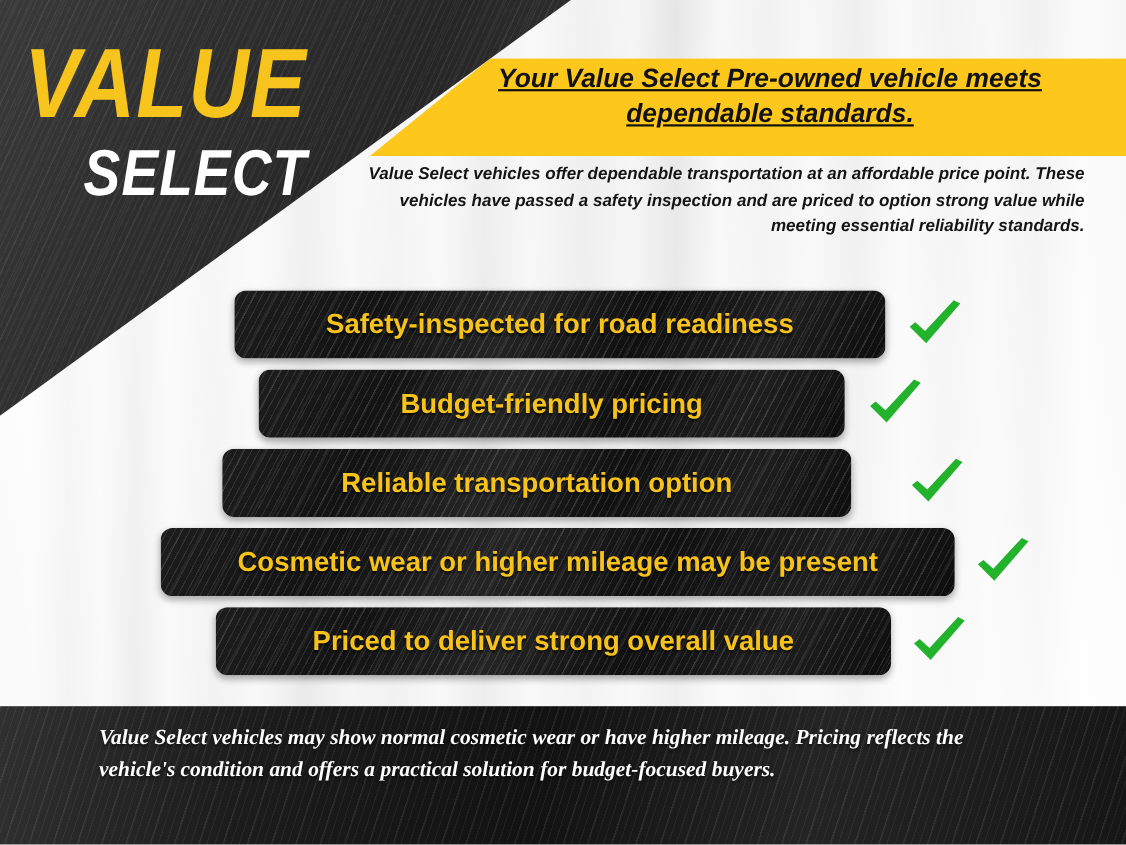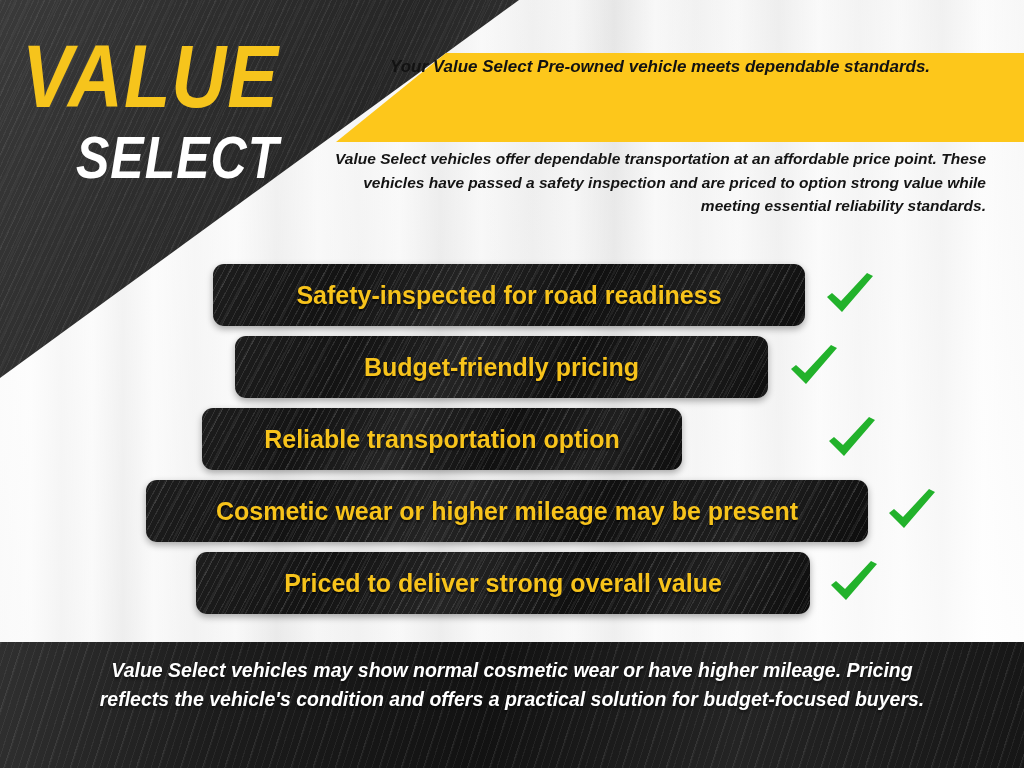--- a/index.html
+++ b/index.html
@@ -100,27 +100,28 @@
     height: 89px;
     background: #fdc71b;
     clip-path: polygon(146px 0, 724px 0, 724px 89px, 36px 89px);
     z-index: 4;
   }
   .headline-text {
     position: absolute;
     left: 390px;
     top: 56px;
     width: 620px;
-    text-align: left;
-    font-size: 17px;
+    text-align: center;
+    font-size: 24px;
     line-height: 1.32;
     font-weight: bold;
     font-style: italic;
     color: #121212;
     z-index: 5;
+    text-decoration: underline;
   }
 
   
   .intro-paragraph {
     position: absolute;
     right: 38px;
     top: 147px;
     width: 660px;
     text-align: right;
     font-size: 15.5px;
@@ -195,27 +196,28 @@
       repeating-linear-gradient(108deg,
         rgba(255,255,255,0.035) 0px, rgba(255,255,255,0.035) 2px,
         rgba(255,255,255,0) 2px, rgba(255,255,255,0) 21px),
       linear-gradient(100deg, #303030 0%, #1c1c1c 22%, #121212 48%, #242424 72%, #161616 100%);
   }
   .footer-text {
     position: absolute;
     left: 90px;
     top: 14px;
     width: 844px;
-    text-align: center;
+    text-align: left;
     font-size: 19.5px;
     line-height: 1.5;
     font-weight: bold;
     font-style: italic;
     color: #ffffff;
     text-shadow: 0 2px 3px rgba(0,0,0,0.6);
+    font-family: Liberation Serif, serif;
   }
 </style>
 </head>
 <body>
 
 <div id="poster">
 
   <div class="bg-base"></div>
   <div class="bg-soft"></div>
 
@@ -245,21 +247,21 @@
     <div class="feature-row" id="row1" style="left: 0px; top: 336px; width: 1024px; height: 62px;">
       <div class="feature-bar" style="left: 235px; width: 533px;">
         <span class="feature-label">Budget-friendly pricing</span>
       </div>
       <svg class="check-icon" viewBox="0 0 56 52" style="left: 786px;">
         <path d="M5 27 L20 42 L51 6 L45 3 L19 31 L10 23 Z" fill="#22b22b"></path>
       </svg>
     </div>
 
     <div class="feature-row" id="row2" style="left: 0px; top: 408px; width: 1024px; height: 62px;">
-      <div class="feature-bar" style="left: 202px; width: 480px;">
+      <div class="feature-bar" style="left: 202px; width: 572px;">
         <span class="feature-label">Reliable transportation option</span>
       </div>
       <svg class="check-icon" viewBox="0 0 56 52" style="left: 824px;">
         <path d="M5 27 L20 42 L51 6 L45 3 L19 31 L10 23 Z" fill="#22b22b"></path>
       </svg>
     </div>
 
     <div class="feature-row" id="row4" style="left: 0px; top: 552px; width: 1024px; height: 62px;">
       <div class="feature-bar" style="left: 196px; width: 614px;">
         <span class="feature-label">Priced to deliver strong overall value</span>

